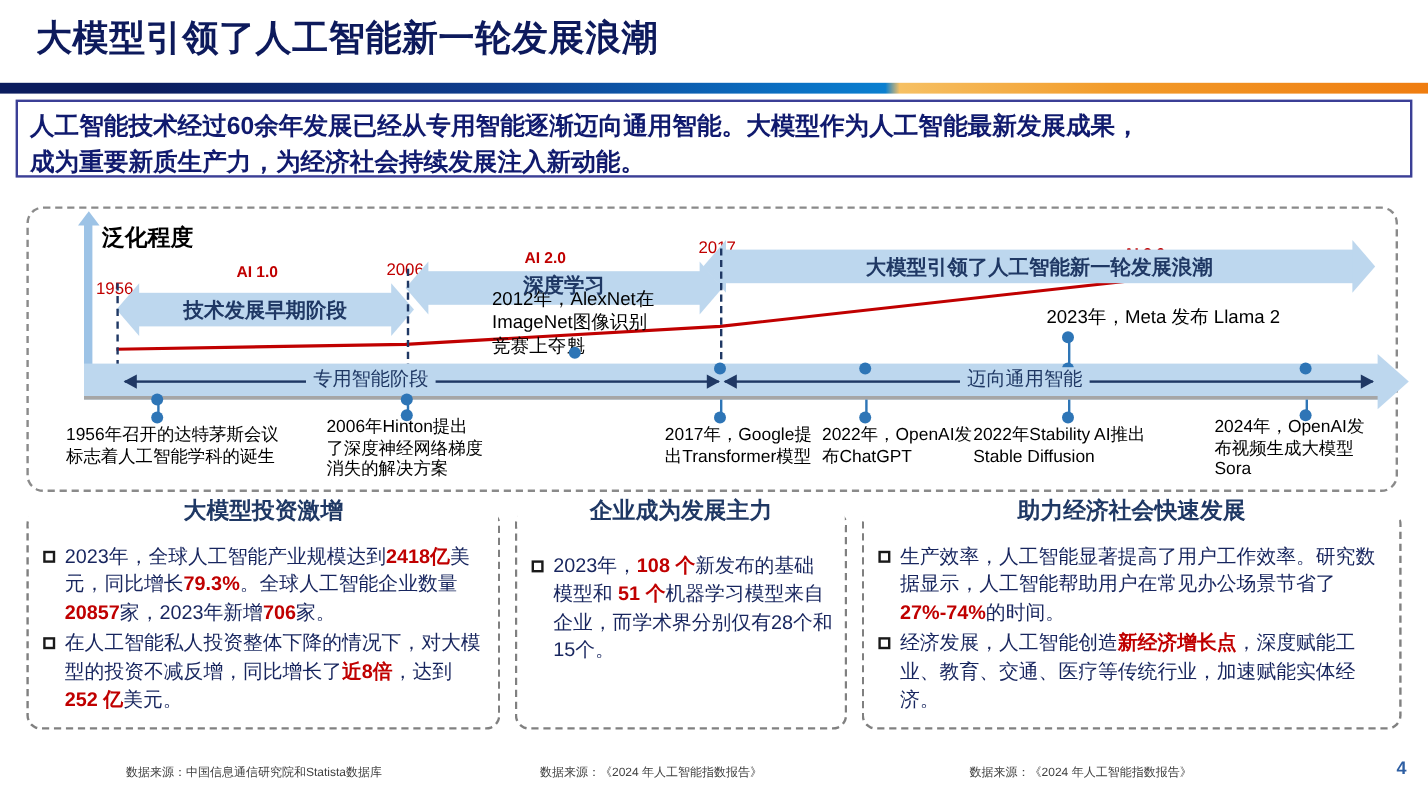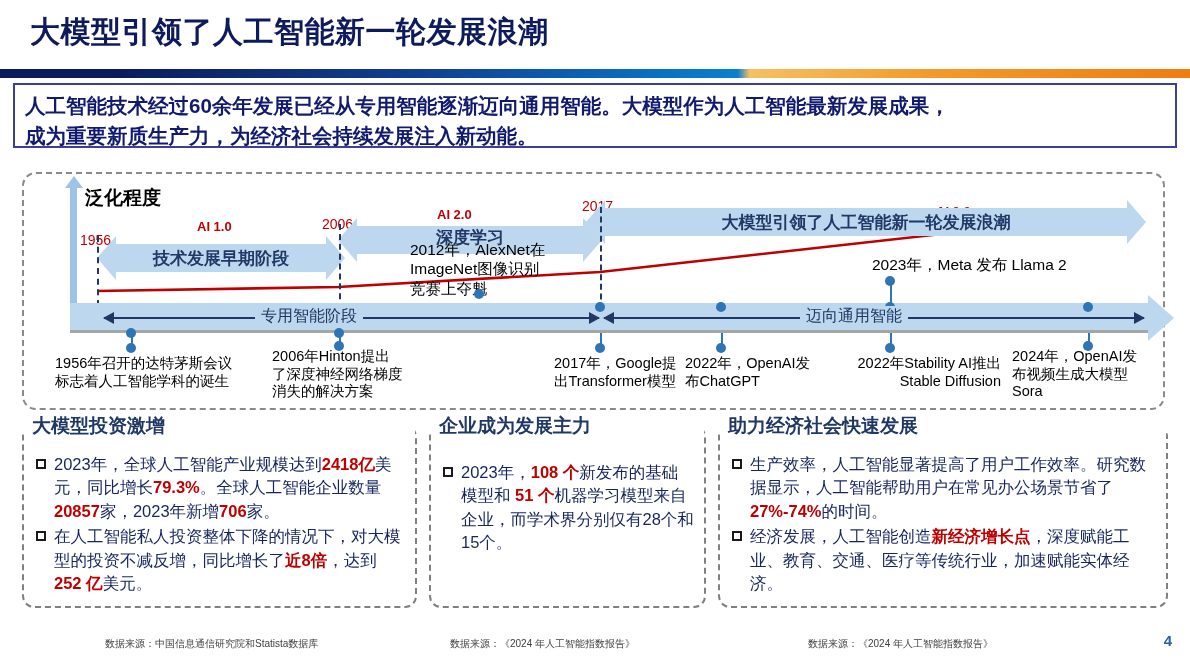--- a/index.html
+++ b/index.html
@@ -145,21 +145,21 @@
     white-space: nowrap;
   }
 
   
   .card {
     position: absolute; top: 425px;
     border: 2px dashed #808080; border-radius: 12px; background: #fff;
   }
   .card-title {
     position: absolute; top: -14px; left: 0; right: 0;
-    font-size: 19px; font-weight: bold;
+    text-align: center; font-size: 19px; font-weight: bold;
     color: #1f3864; background: #fff; padding: 0 8px;
     white-space: nowrap;
   }
   .card-body { padding: 26px 10px 6px 8px; }
   .bullet-row { display: flex; margin-bottom: 2px; }
   .bullet-sq {
     flex: 0 0 auto; width: 10px; height: 10px;
     border: 2px solid #1a1a1a; margin: 6px 8px 0 4px;
   }
   .bullet-text {
@@ -279,21 +279,21 @@
   <div class="marker-stem" style="left:720.5px; top:333px; height:12px;"></div>
   <div class="marker-dot" style="left:716px; top:343px;"></div>
   <div class="marker-text" style="left:685px; top:355px;">
     <div>2022年，OpenAI发</div>
     <div>布ChatGPT</div>
   </div>
 
   <div class="marker-dot" style="left:885px; top:302px;"></div>
   <div class="marker-stem" style="left:889.5px; top:333px; height:12px;"></div>
   <div class="marker-dot" style="left:885px; top:343px;"></div>
-  <div class="marker-text" style="left:811px; top:355px; text-align:right; width:190px;">
+  <div class="marker-text" style="left:811px; top:355px; text-align:left; width:190px;">
     <div>2022年Stability AI推出</div>
     <div>Stable Diffusion</div>
   </div>
 
   <div class="marker-dot" style="left:1083px; top:302px;"></div>
   <div class="marker-stem" style="left:1087.5px; top:333px; height:10px;"></div>
   <div class="marker-dot" style="left:1083px; top:341px;"></div>
   <div class="marker-text" style="left:1012px; top:348px;">
     <div>2024年，OpenAI发</div>
     <div>布视频生成大模型</div>

